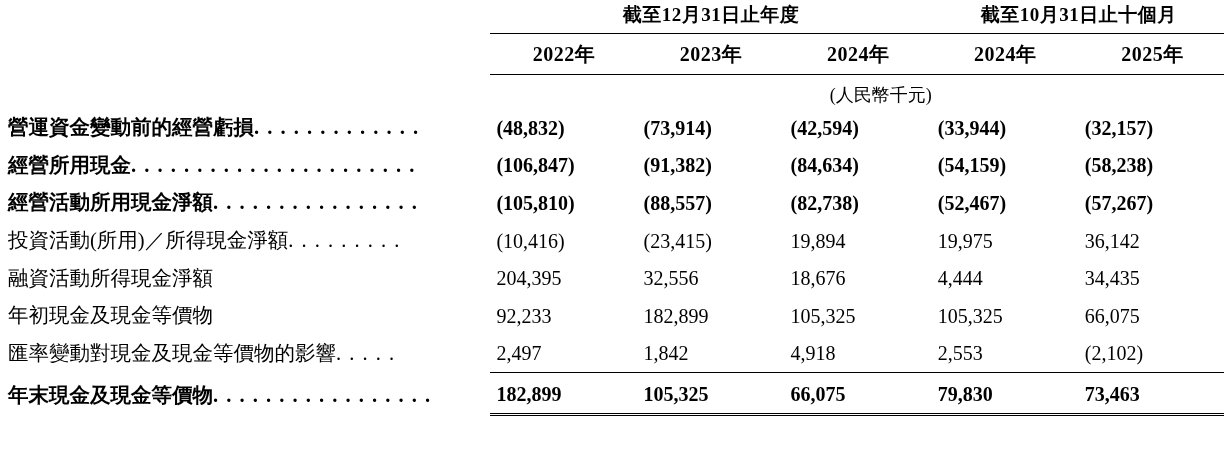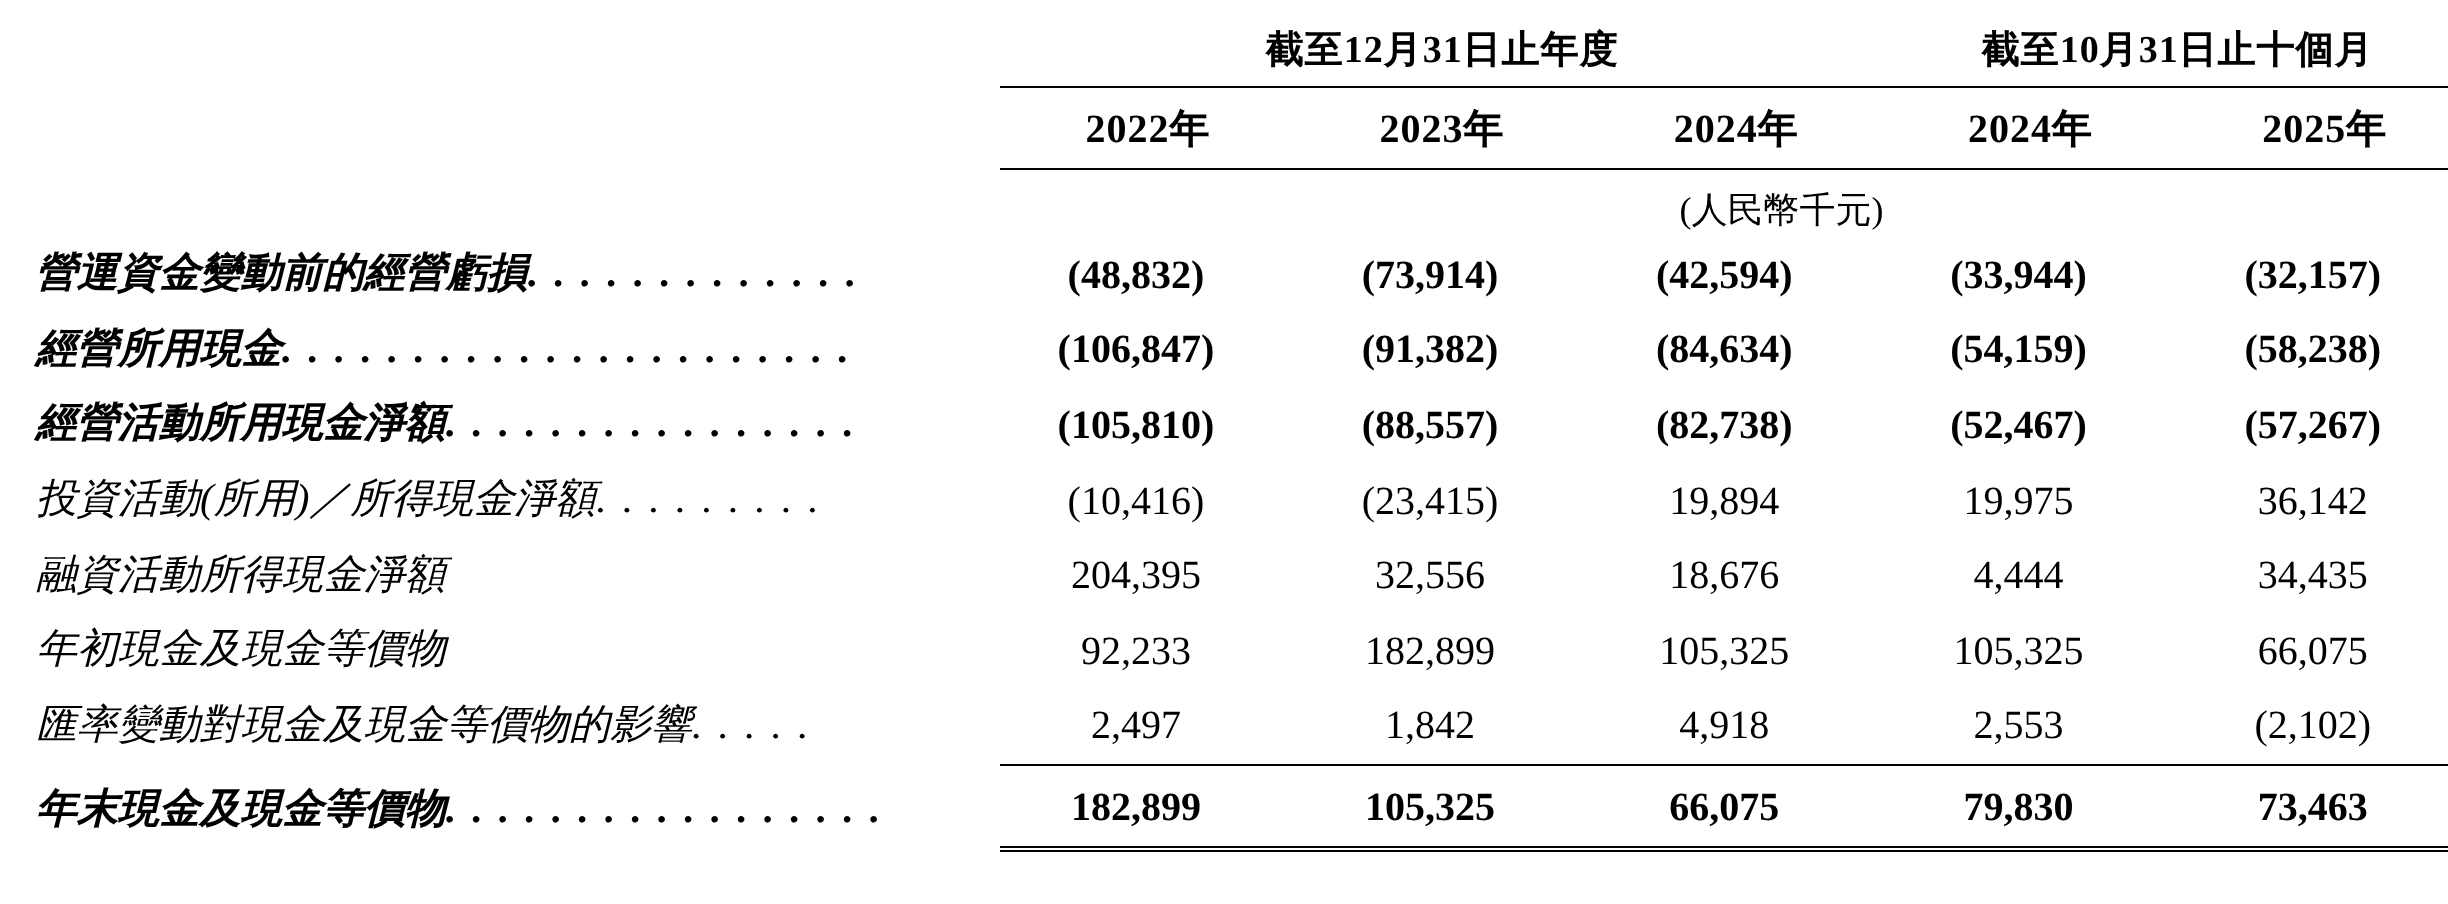--- a/index.html
+++ b/index.html
@@ -12,21 +12,21 @@
     height: 452px;
     font-family: "Liberation Serif", "DejaVu Serif", serif;
     color: #000000;
     overflow: hidden;
   }
   .sheet {
     position: relative;
     width: 1224px;
     height: 452px;
     box-sizing: border-box;
-    padding: 12px;
+    padding: 2px;
   }
   table.fin {
     border-collapse: collapse;
     width: 1224px;
     table-layout: fixed;
     font-size: 19px;
   }
   col.c-label { width: 488px; }
   col.c-num   { width: 147px; }
 
@@ -71,27 +71,26 @@
     padding-bottom: 6px;
   }
 
   
   .lbl {
     font-size: 20.5px;
     white-space: nowrap;
     padding: 5px 14px 5px 6px;
     line-height: 1.35;
     overflow: hidden;
-    font-style: italic;
   }
   .lbl .dots {
     letter-spacing: 1.5px;
   }
   .num {
-    text-align: center;
+    text-align: left;
     font-size: 20px;
     padding: 5px 18px 5px 6px;
     line-height: 1.35;
     white-space: nowrap;
   }
   .bold .lbl, .bold .num { font-weight: bold; }
 
   .totalline .num, .totalline .lbl {
     padding-top: 8px;
   }

